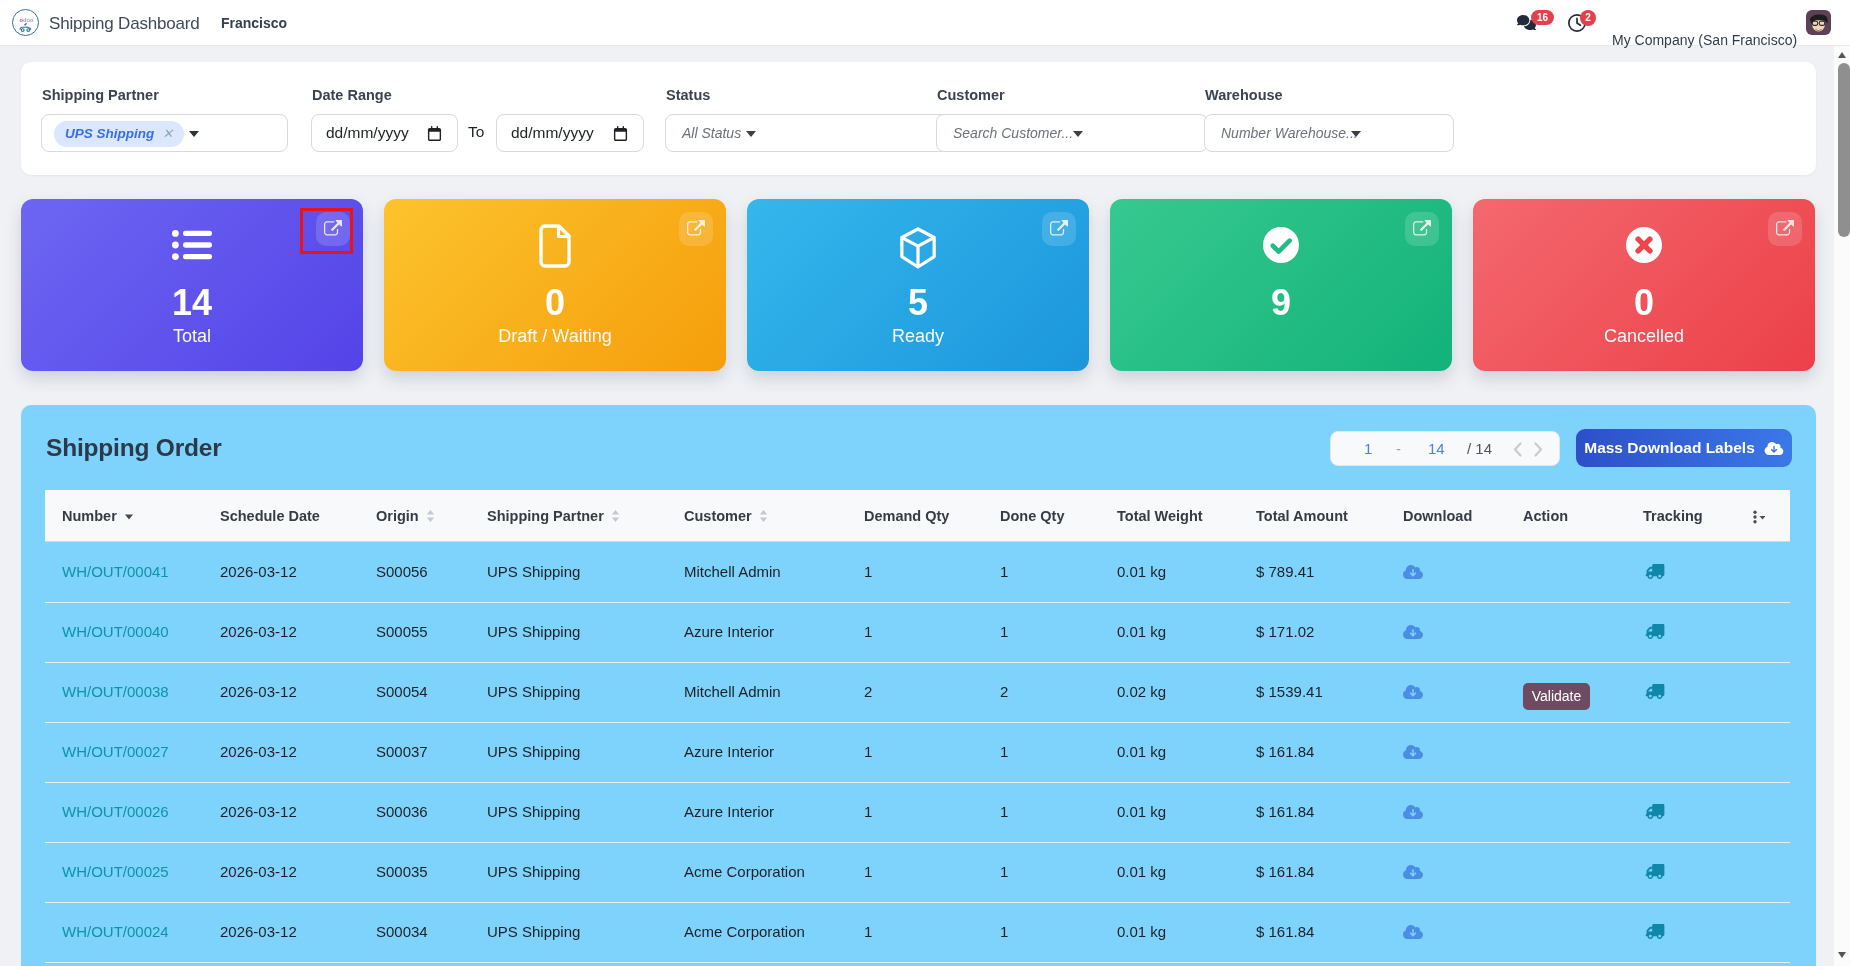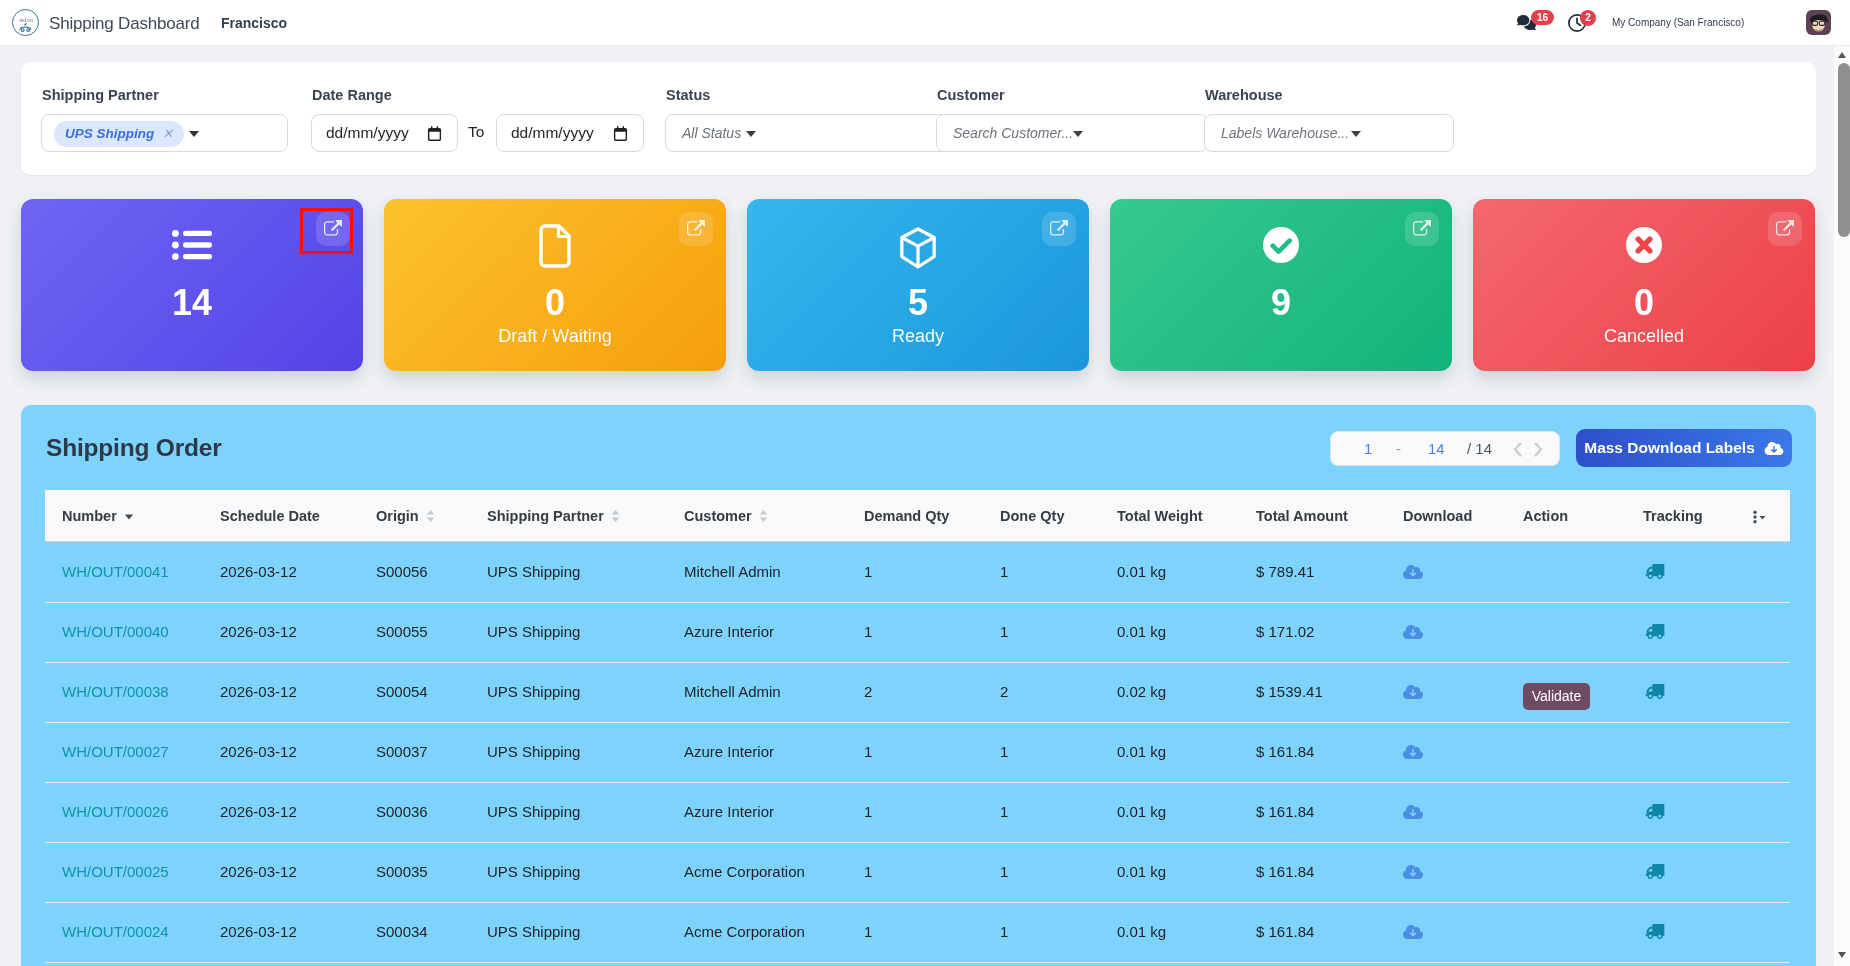--- a/index.html
+++ b/index.html
@@ -1,21 +1,21 @@
 <!DOCTYPE html>
 <html><head><meta charset="utf-8">
 <style>
 * { margin:0; padding:0; box-sizing:border-box; }
 html,body { width:1850px; height:966px; overflow:hidden; }
 body { font-family:"Liberation Sans", sans-serif; background:#eff1f4; position:relative; }
 #nav { position:absolute; left:0; top:0; width:1850px; height:46px; background:#fff; border-bottom:1px solid #e8eaec; z-index:5; }
 .logo { position:absolute; left:12px; top:9px; width:27px; height:27px; border-radius:50%; border:1.6px solid #39708a; background:#fff; }
 .brand { position:absolute; left:49px; top:14px; font-size:17px; letter-spacing:-0.2px; color:#404b5a; }
 .menuitem { position:absolute; left:221px; top:15px; font-size:14px; font-weight:700; color:#32404f; }
-.systext { position:absolute; left:1612px; top:17px; font-size:10px; color:#2f3c4d; }
+.systext { position:absolute; left:1612px; top:32px; font-size:14px; color:#2f3c4d; }
 .avatar { position:absolute; left:1806px; top:10px; width:25px; height:25px; border-radius:6px; overflow:hidden; }
 .badge { position:absolute; background:#e3404c; color:#fff; font-weight:700; border-radius:9px; text-align:center; }
 
 #fcard { position:absolute; left:21px; top:62px; width:1795px; height:113px; background:#fff; border-radius:10px; box-shadow:0 1px 2px rgba(30,40,60,.05); }
 .flabel { position:absolute; top:25px; font-size:14.5px; font-weight:700; color:#3a4350; }
 .finput { position:absolute; top:52px; height:38px; background:#fff; border:1px solid #d6d9dd; border-radius:8px; }
 .tag { position:absolute; left:12px; top:6px; height:26px; background:#dbe7fd; border-radius:13px; color:#3a6fe0; font-size:13.5px; font-weight:700; line-height:26px; padding:0 11px;font-style:italic; }
 .tagx { color:#8ba2cc; font-weight:400; margin-left:8px; font-size:13px; }
 .caret { display:inline-block; width:0; height:0; border-left:5px solid transparent; border-right:5px solid transparent; border-top:6px solid #2e3338; }
 .ph { font-style:italic; color:#6c727c; font-size:14px; }
@@ -110,39 +110,40 @@
     <span class="ph" style="position:absolute;left:16px;top:10px">All Status</span>
     <span class="caret" style="position:absolute;left:80px;top:16px;border-top-color:#3a4047"></span>
   </div>
   <div class="flabel" style="left:916px">Customer</div>
   <div class="finput" style="left:915px;width:272px">
     <span class="ph" style="position:absolute;left:16px;top:10px">Search Customer...</span>
     <span class="caret" style="position:absolute;left:136px;top:16px;border-top-color:#3a4047"></span>
   </div>
   <div class="flabel" style="left:1184px">Warehouse</div>
   <div class="finput" style="left:1183px;width:250px">
-    <span class="ph" style="position:absolute;left:16px;top:10px">Labels Warehouse...</span>
+    <span class="ph" style="position:absolute;left:16px;top:10px">Number Warehouse...</span>
     <span class="caret" style="position:absolute;left:146px;top:16px;border-top-color:#3a4047"></span>
   </div>
 </div>
 
 <div class="scard" style="left:21px;background:linear-gradient(135deg,#6d66f2 0%,#5443e8 100%)">
 <div class="sicon">
       <svg viewBox="0 0 40 30" width="40" height="30" style="display:block;margin-top:9px">
         <g fill="#fff">
           <circle cx="3.4" cy="3.4" r="3.4"></circle>
           <circle cx="3.4" cy="15" r="3.4"></circle>
           <circle cx="3.4" cy="26.6" r="3.4"></circle>
           <rect x="11" y="0.7" width="29" height="5.4" rx="2.4"></rect>
           <rect x="11" y="12.3" width="29" height="5.4" rx="2.4"></rect>
           <rect x="11" y="23.9" width="29" height="5.4" rx="2.4"></rect>
         </g>
       </svg>
     </div>
 <div class="snum">14</div>
+<div class="slabel">Total</div>
 <div class="extbtn" style="left:295px">
       <svg viewBox="0 0 1792 1792" width="18" height="18" style="display:block">
         <path fill="rgba(255,255,255,0.82)" d="M1408 928v320q0 119-84.5 203.5t-203.5 84.5h-832q-119 0-203.5-84.5t-84.5-203.5v-832q0-119 84.5-203.5t203.5-84.5h704q14 0 23 9t9 23v64q0 14-9 23t-23 9h-704q-66 0-113 47t-47 113v832q0 66 47 113t113 47h832q66 0 113-47t47-113v-320q0-14 9-23t23-9h64q14 0 23 9t9 23zm384-864v512q0 26-19 45t-45 19-45-19l-176-176-652 652q-10 10-23 10t-23-10l-114-114q-10-10-10-23t10-23l652-652-176-176q-19-19-19-45t19-45 45-19h512q26 0 45 19t19 45z"></path>
       </svg>
     </div>
 <div class="redbox"></div>
 </div>
 <div class="scard" style="left:384px;background:linear-gradient(135deg,#fcc32d 0%,#f59e0b 100%)">
 <div class="sicon">
       <svg viewBox="0 0 34 44" width="34" height="44" style="display:block;margin-top:3px">

